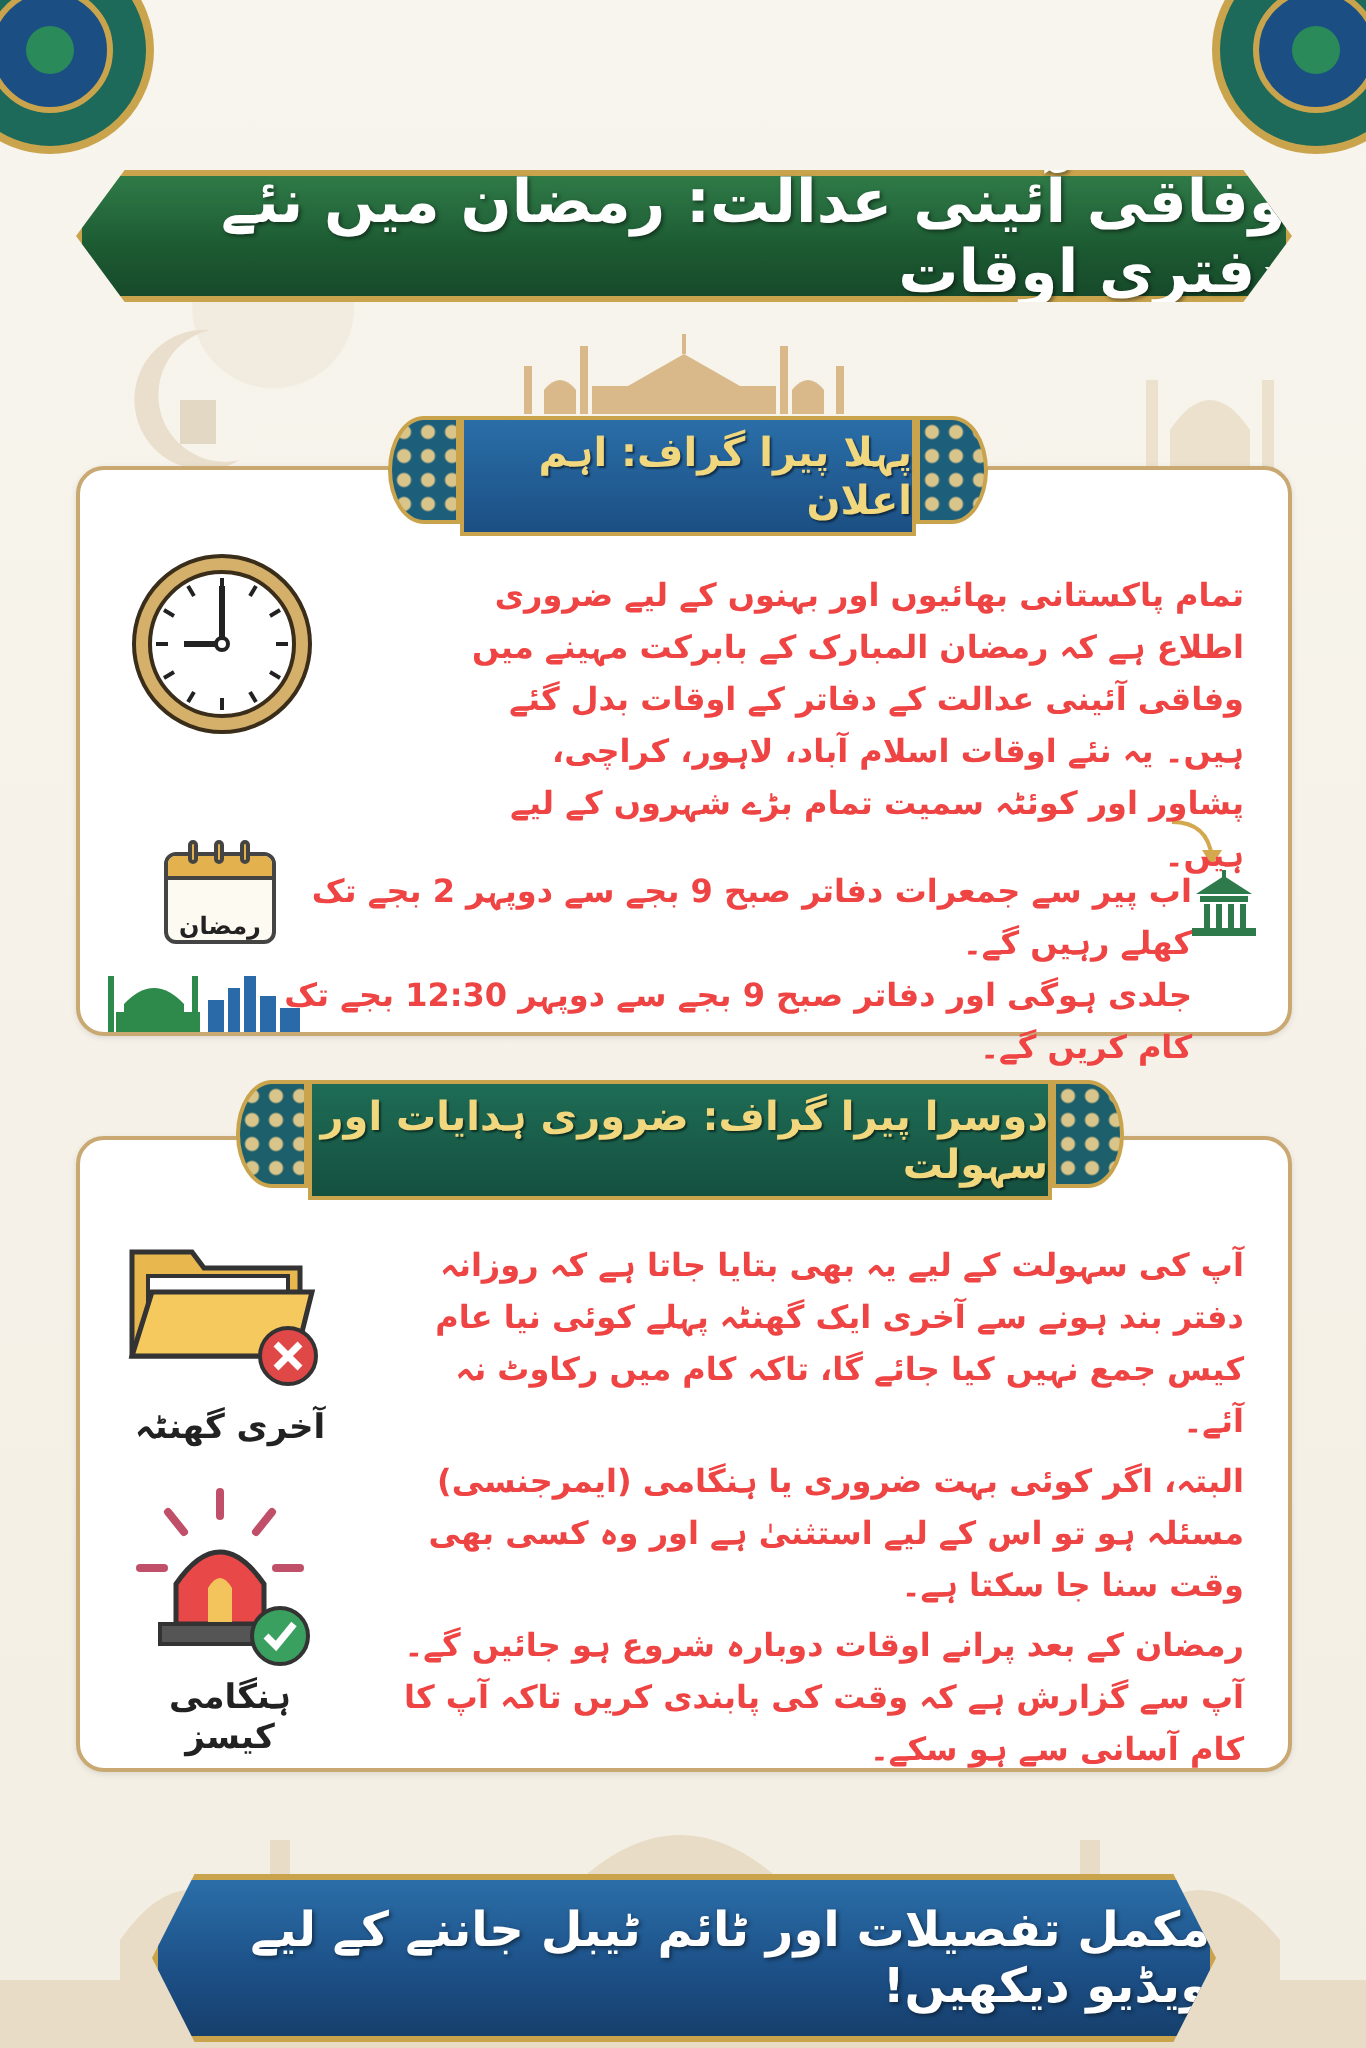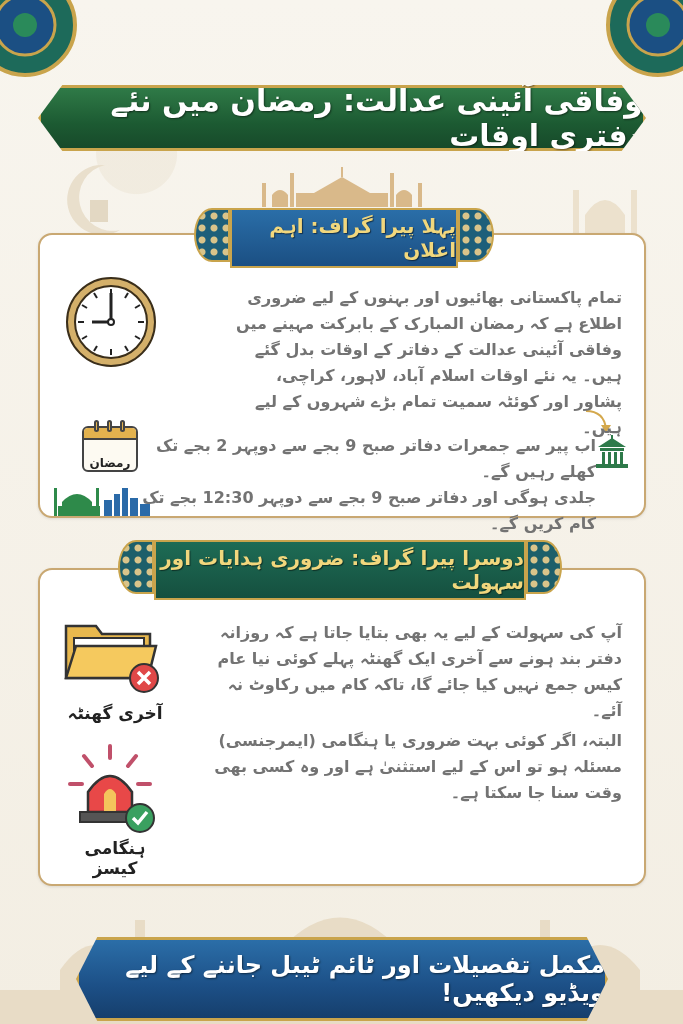--- a/index.html
+++ b/index.html
@@ -69,21 +69,21 @@
     background: #ffffff;
     border: 2px solid #c9a872;
     border-radius: 14px;
     box-shadow: 0 1px 3px rgba(0,0,0,0.1);
   }
   .card1 { top: 233px; height: 285px; }
   .card2 { top: 568px; height: 318px; }
 
   .para {
     position: absolute; direction: rtl; text-align: right;
-    font-size: 16px; line-height: 26px; font-weight: bold; color: #737373;
+    font-size: 16px; line-height: 26px; font-weight: bold; color: #ef4444;
   }
   .card1 .para.main { right: 22px; top: 50px; width: 395px; }
   .card1 .para.sub { right: 48px; top: 198px; width: 470px; }
   .card2 .para.main { right: 22px; top: 50px; width: 420px; }
   .card2 .para .gap { display: block; height: 4px; }
 
   .clock { position: absolute; left: 24px; top: 40px; width: 94px; height: 94px; }
   .time-label {
     position: absolute; left: 15px; top: 142px; width: 115px; text-align: center;
     font-size: 22px; font-weight: bold; font-family: "Liberation Sans", sans-serif; color: #222;
@@ -276,20 +276,21 @@
     <rect x="16" y="72" width="60" height="10" fill="#555" stroke="#333" stroke-width="2"></rect>
     <circle cx="76" cy="78" r="14" fill="#3aa060" stroke="#333" stroke-width="2"></circle>
     <path d="M69 78 L74 83 L83 72" stroke="#fff" stroke-width="3.5" fill="none"></path>
   </svg>
   <div class="icon-label lbl2">ہنگامی کیسز</div>
   <div class="para main">
     <div>آپ کی سہولت کے لیے یہ بھی بتایا جاتا ہے کہ روزانہ دفتر بند ہونے سے آخری ایک گھنٹہ پہلے کوئی نیا عام کیس جمع نہیں کیا جائے گا، تاکہ کام میں رکاوٹ نہ آئے۔</div>
     <span class="gap"></span>
     <div>البتہ، اگر کوئی بہت ضروری یا ہنگامی (ایمرجنسی) مسئلہ ہو تو اس کے لیے استثنیٰ ہے اور وہ کسی بھی وقت سنا جا سکتا ہے۔</div>
     <span class="gap"></span>
+    <div>رمضان کے بعد پرانے اوقات دوبارہ شروع ہو جائیں گے۔ آپ سے گزارش ہے کہ وقت کی پابندی کریں تاکہ آپ کا کام آسانی سے ہو سکے۔</div>
   </div>
 </div>
 
 <div class="sec-banner sec2">
   <div class="orn l"></div>
   <span class="txt">دوسرا پیرا گراف: ضروری ہدایات اور سہولت</span>
   <div class="orn r"></div>
 </div>
 
 <div class="cta">

